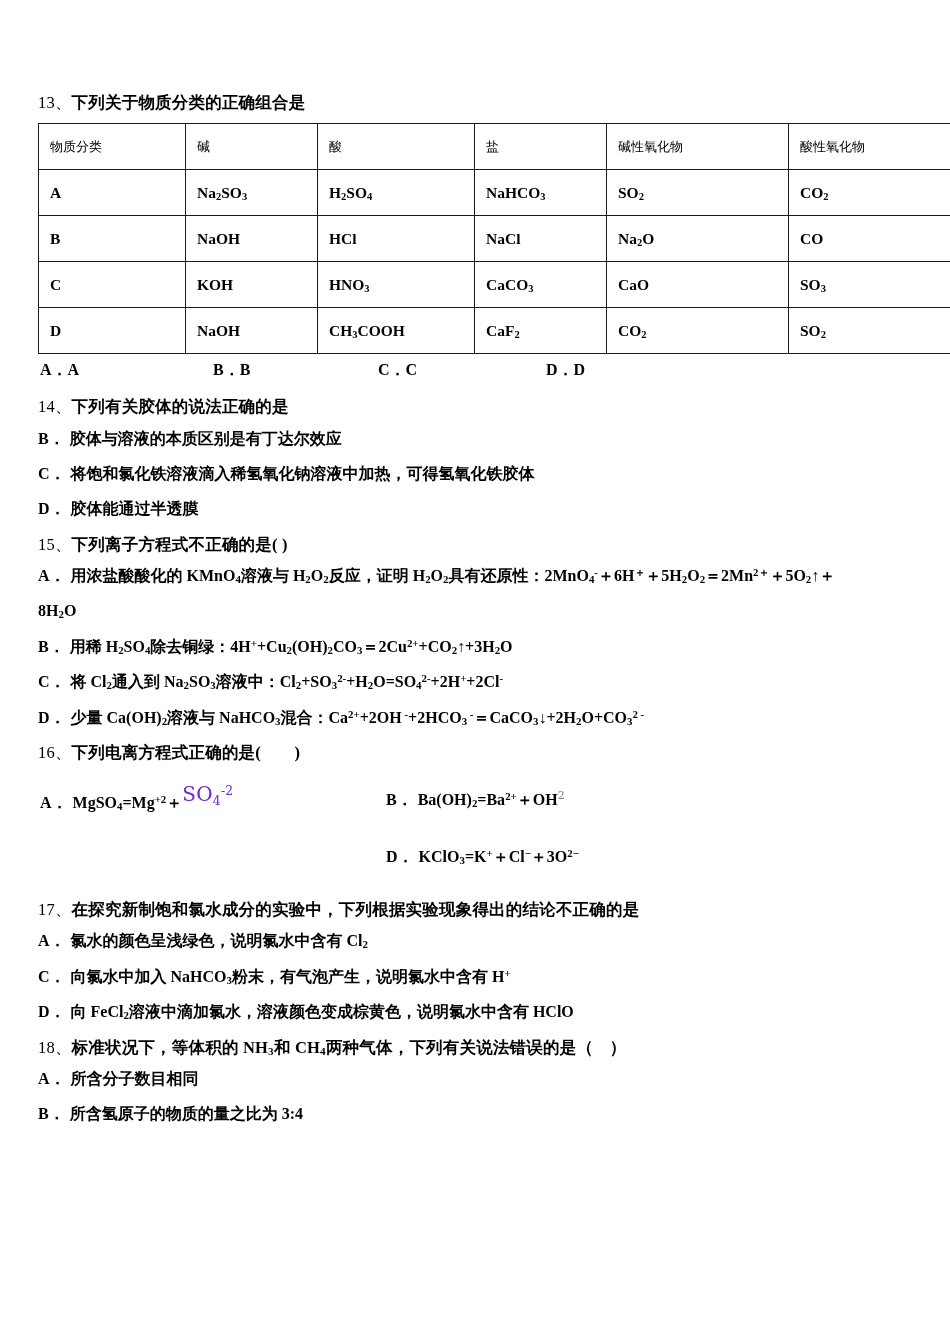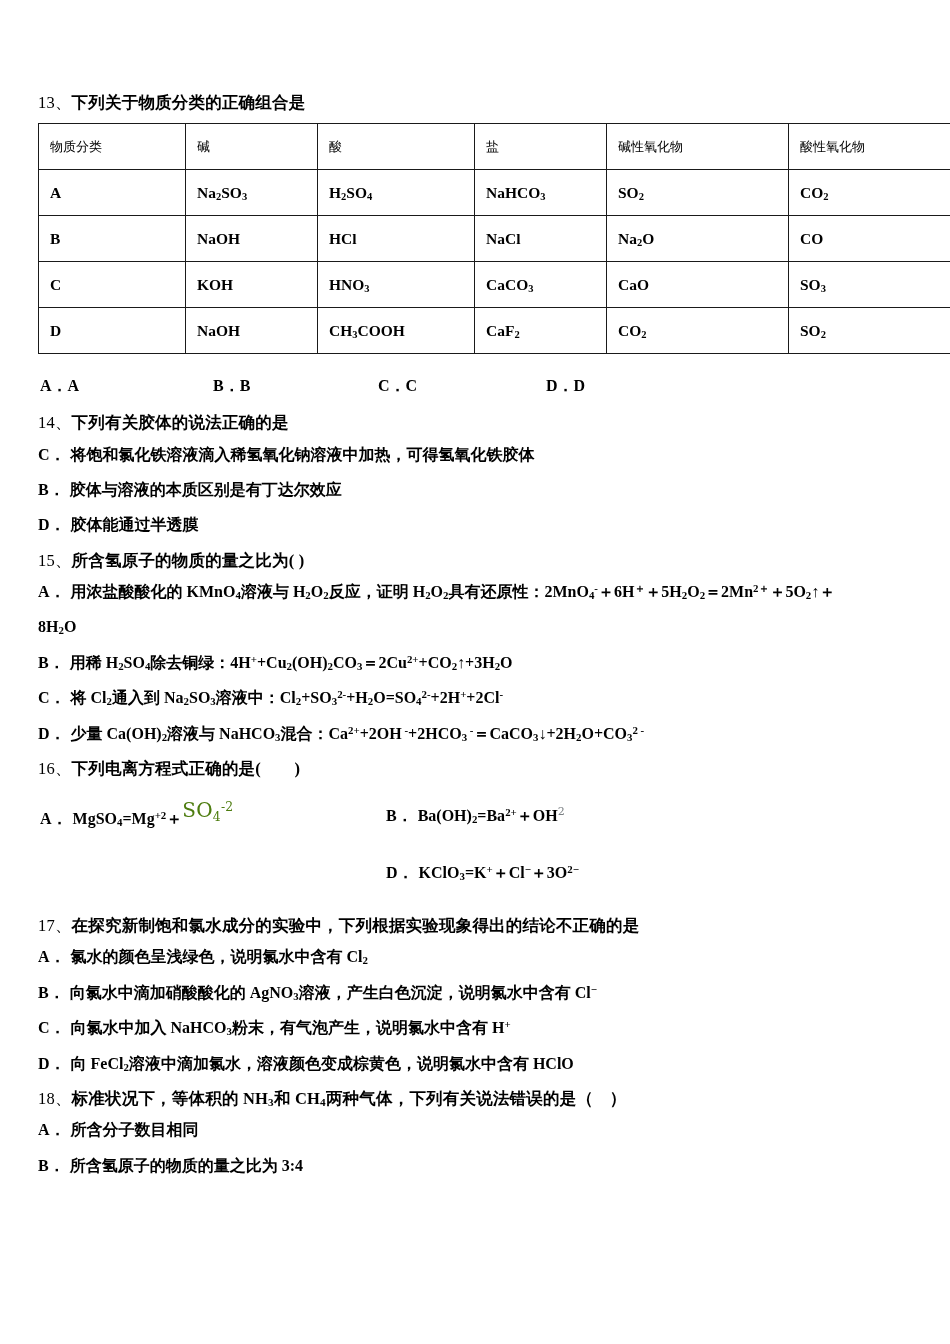--- a/index.html
+++ b/index.html
@@ -88,21 +88,21 @@
   .col-3 { width: 120px; }
   .col-4 { width: 170px; }
   .col-5 { width: 190px; }
 
   
   .answer-row {
     position: relative;
     height: 24px;
     font-size: 16px;
     font-weight: bold;
-    margin: 22px 0 12px 0;
+    margin: 6px 0 12px 0;
   }
   .answer-row span.ans {
     position: absolute;
     top: 0;
     white-space: nowrap;
   }
   .ans-a { left: 2px; }
   .ans-b { left: 175px; }
   .ans-c { left: 340px; }
   .ans-d { left: 508px; }
@@ -114,21 +114,21 @@
     margin: 0 0 6px 0;
   }
   .opt-2col .left  { position: absolute; left: 2px;   top: 16px; font-size: 16px; font-weight: bold; white-space: nowrap; }
   .opt-2col .right { position: absolute; left: 348px; top: 16px; font-size: 16px; font-weight: bold; white-space: nowrap; }
 
   
   .ion-big {
     font-family: "DejaVu Serif", "Liberation Serif", serif;
     font-weight: normal;
     font-size: 20px;
-    color: #4d7c0f;
+    color: #6d28d9;
     position: relative;
     top: -7px;
     letter-spacing: 0.2px;
   }
   .ion-big sub { font-size: 0.62em; vertical-align: -0.3em; }
   .ion-big sup { font-size: 0.62em; vertical-align: 0.5em; }
 
   .faint-sup {
     font-family: "DejaVu Serif", "Liberation Serif", serif;
     font-weight: normal;
@@ -201,31 +201,31 @@
       <span class="ans ans-a">A．A</span>
       <span class="ans ans-b">B．B</span>
       <span class="ans ans-c">C．C</span>
       <span class="ans ans-d">D．D</span>
     </div>
 
     <p class="q-stem">
       <span class="q-num">14、</span><span>下列有关胶体的说法正确的是</span>
     </p>
     <p class="opt">
+      <span class="opt-lbl">B．</span><span class="opt-txt">胶体与溶液的本质区别是有丁达尔效应</span>
+    </p>
+    <p class="opt">
       <span class="opt-lbl">C．</span><span class="opt-txt">将饱和氯化铁溶液滴入稀氢氧化钠溶液中加热，可得氢氧化铁胶体</span>
     </p>
     <p class="opt">
-      <span class="opt-lbl">B．</span><span class="opt-txt">胶体与溶液的本质区别是有丁达尔效应</span>
-    </p>
-    <p class="opt">
       <span class="opt-lbl">D．</span><span class="opt-txt">胶体能通过半透膜</span>
     </p>
 
     <p class="q-stem">
-      <span class="q-num">15、</span><span>所含氢原子的物质的量之比为( )</span>
+      <span class="q-num">15、</span><span>下列离子方程式不正确的是( )</span>
     </p>
     <p class="opt">
       <span class="opt-lbl">A．</span><span class="opt-txt">用浓盐酸酸化的 KMnO<sub>4</sub>溶液与 H<sub>2</sub>O<sub>2</sub>反应，证明 H<sub>2</sub>O<sub>2</sub>具有还原性：2MnO<sub>4</sub><sup>-</sup>＋6H<sup>＋</sup>＋5H<sub>2</sub>O<sub>2</sub>＝2Mn<sup>2＋</sup>＋5O<sub>2</sub>↑＋</span>
     </p>
     <p class="opt wrap-cont">
       <span class="opt-txt">8H<sub>2</sub>O</span>
     </p>
     <p class="opt">
       <span class="opt-lbl">B．</span><span class="opt-txt">用稀 H<sub>2</sub>SO<sub>4</sub>除去铜绿：4H<sup>+</sup>+Cu<sub>2</sub>(OH)<sub>2</sub>CO<sub>3</sub>＝2Cu<sup>2+</sup>+CO<sub>2</sub>↑+3H<sub>2</sub>O</span>
     </p>
@@ -257,23 +257,20 @@
 
     <div class="spacer-md"></div>
 
     <p class="q-stem">
       <span class="q-num">17、</span><span>在探究新制饱和氯水成分的实验中，下列根据实验现象得出的结论不正确的是</span>
     </p>
     <p class="opt">
       <span class="opt-lbl">A．</span><span class="opt-txt">氯水的颜色呈浅绿色，说明氯水中含有 Cl<sub>2</sub></span>
     </p>
     <p class="opt">
-      <span class="opt-lbl">B．</span><span class="opt-txt">向氯水中滴加硝酸酸化的 AgNO<sub>3</sub>溶液，产生白色沉淀，说明氯水中含有 Cl<sup>−</sup></span>
-    </p>
-    <p class="opt">
       <span class="opt-lbl">C．</span><span class="opt-txt">向氯水中加入 NaHCO<sub>3</sub>粉末，有气泡产生，说明氯水中含有 H<sup>+</sup></span>
     </p>
     <p class="opt">
       <span class="opt-lbl">D．</span><span class="opt-txt">向 FeCl<sub>2</sub>溶液中滴加氯水，溶液颜色变成棕黄色，说明氯水中含有 HClO</span>
     </p>
 
     <p class="q-stem">
       <span class="q-num">18、</span><span>标准状况下，等体积的 NH<sub>3</sub>和 CH<sub>4</sub>两种气体，下列有关说法错误的是（　）</span>
     </p>
     <p class="opt">

